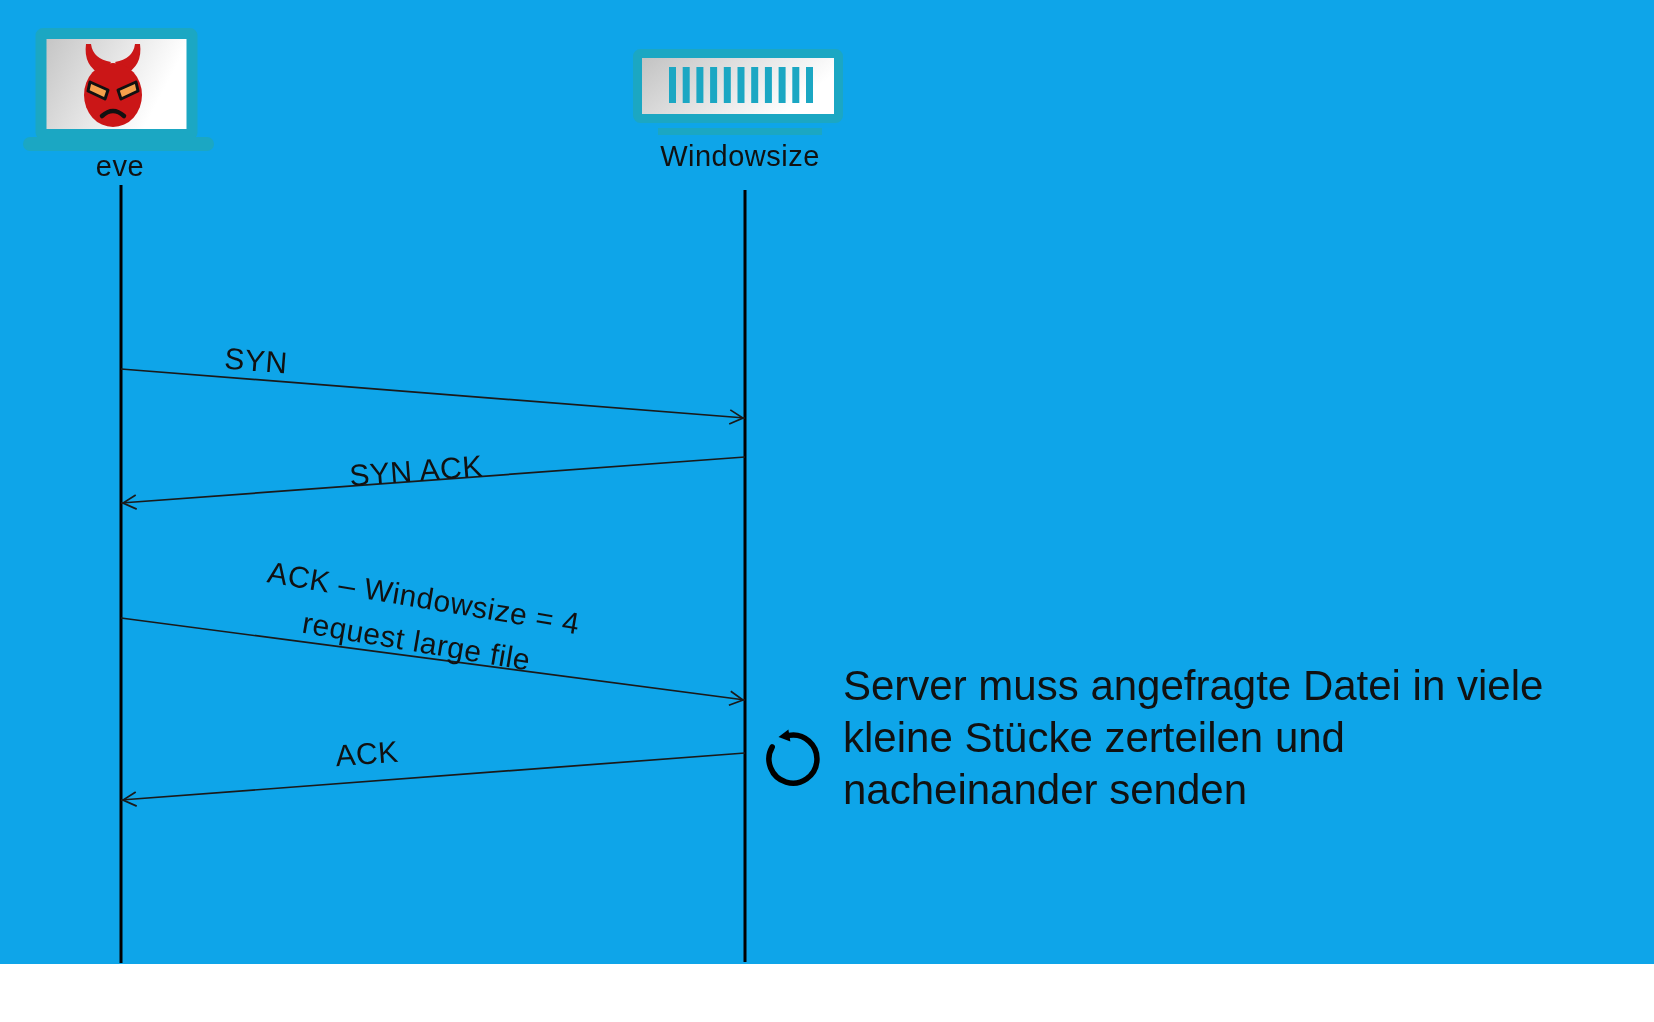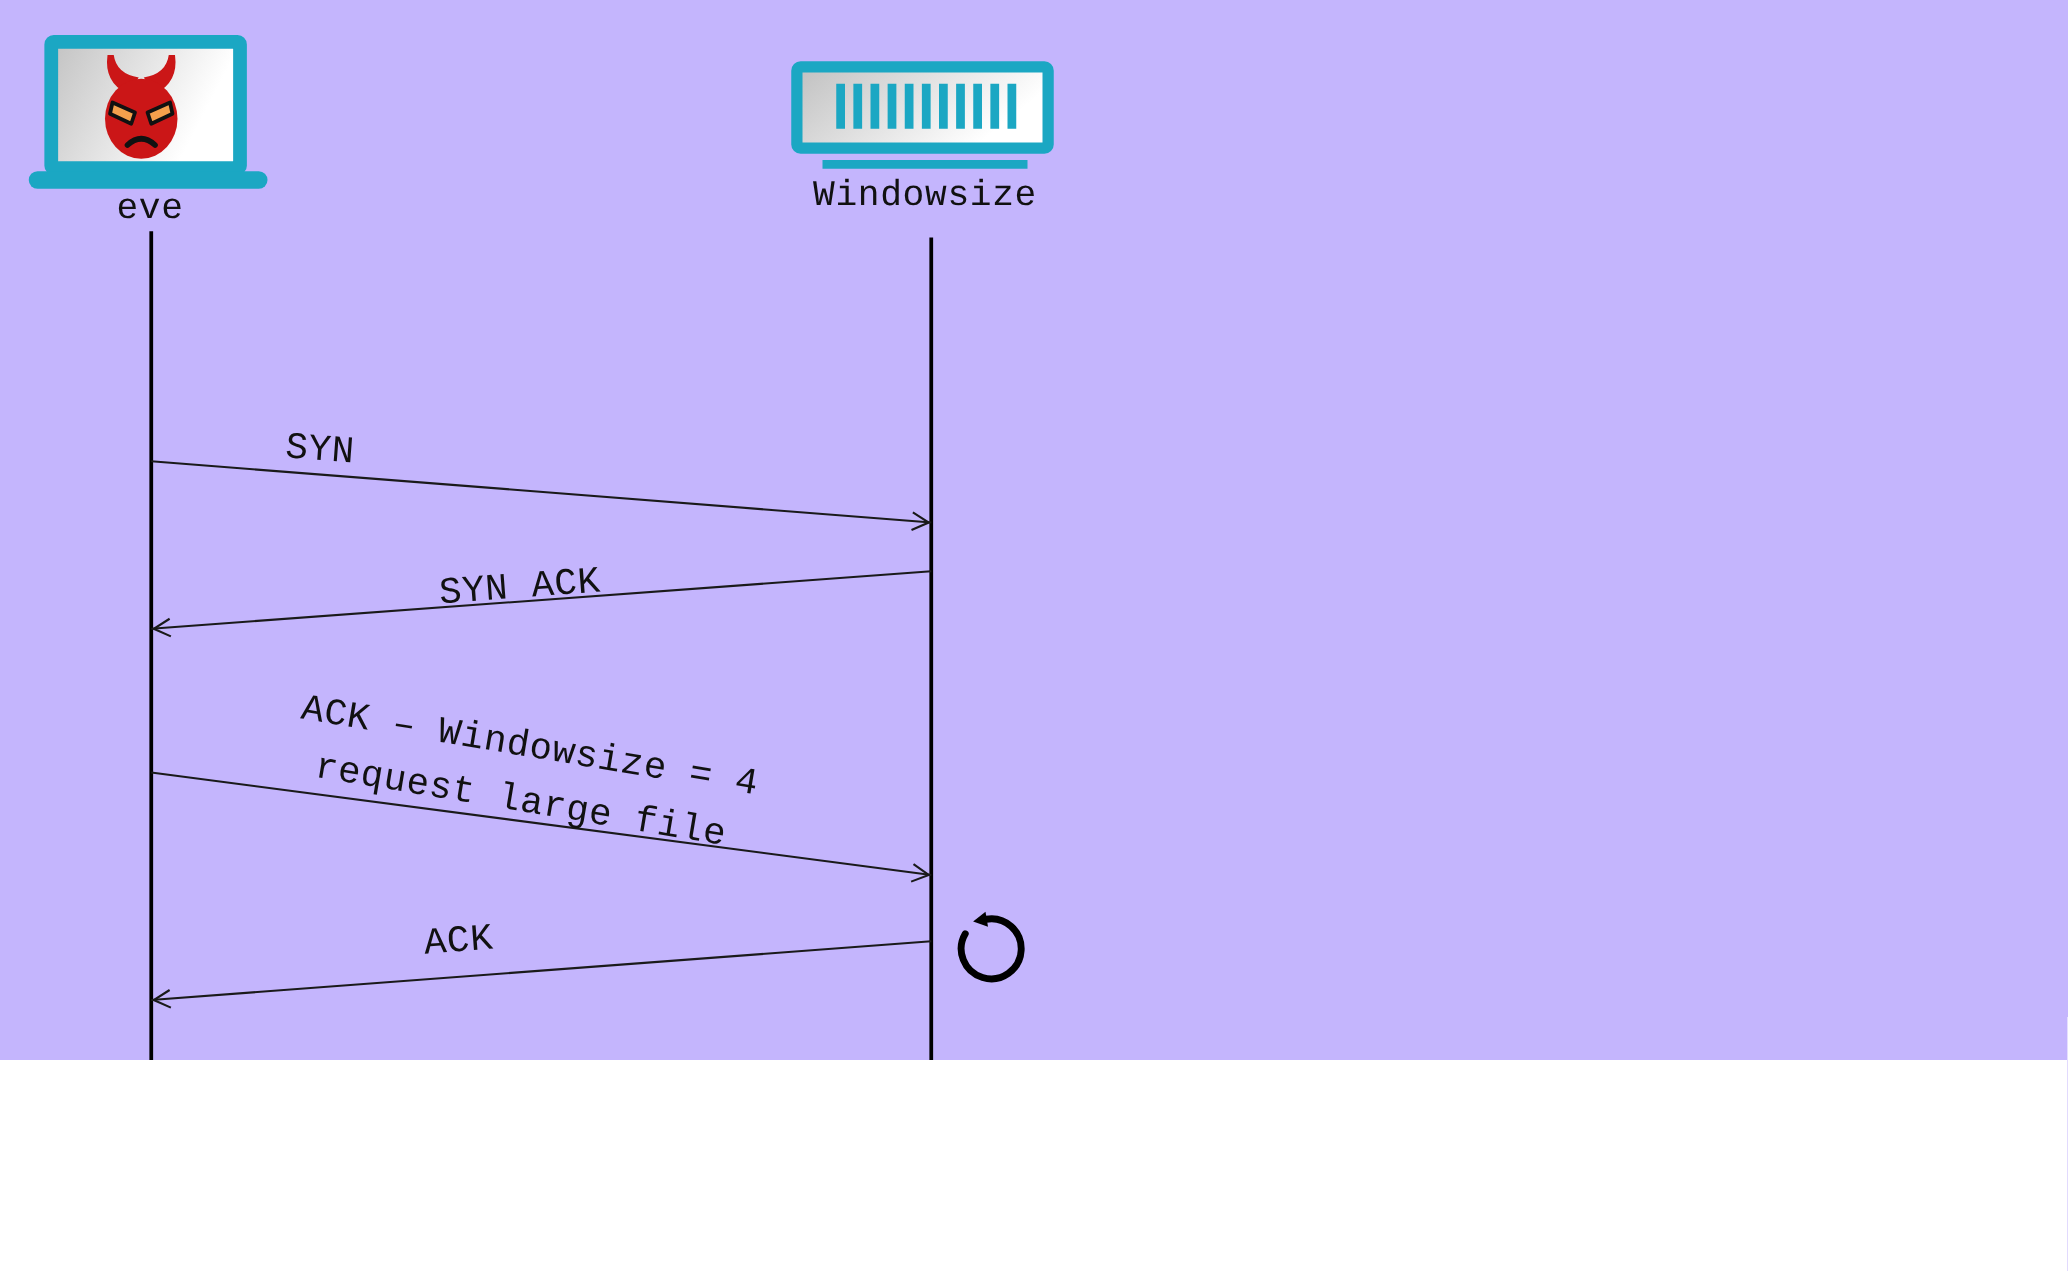--- a/index.html
+++ b/index.html
@@ -1,20 +1,20 @@
 <!DOCTYPE html>
 <html style="--accent: #1ba7c3; --devil-red: #cb1617; --devil-eyes: #f5a04c; --ink: #111111;"><head>
 <meta charset="utf-8">
 <style>
   html,body{margin:0;padding:0;background:#ffffff;}
   .canvas{
     position:relative;
-    width:1654px;height:848px;
-    background:#c4b5fd;
-    font-family:Liberation Mono, monospace;
+    width:1654px;height:964px;
+    background:#0ea5e9;
+    font-family:Liberation Sans, sans-serif;
     color:var(--ink,#111);
     overflow:hidden;
   }
   .abs{position:absolute;}
   .actor-label{
     position:absolute;
     text-align:center;
     font-size:29px;
     letter-spacing:.5px;
     color:var(--ink,#111);
@@ -120,14 +120,19 @@
     <div>request large file</div>
   </div>
 
   <div class="msg" style="left:367px;top:754px;transform:translate(-50%,-50%) rotate(-4.3deg);">ACK</div>
 
   <svg class="abs" style="left:763px;top:729px;" width="60" height="60" viewBox="0 0 60 60">
     <path d="M9.2,18 A24,24 0 1 0 25.8,6.4" fill="none" stroke="#000" stroke-width="5.5" stroke-linecap="round"></path>
     <polygon points="15.5,8.1 25.4,0.4 27.4,12.4" fill="#000"></polygon>
   </svg>
 
+  <div class="note">
+    <div>Server muss angefragte Datei in viele</div>
+    <div>kleine Stücke zerteilen und</div>
+    <div>nacheinander senden</div>
+  </div>
 
 </div>
 
 </body></html>

